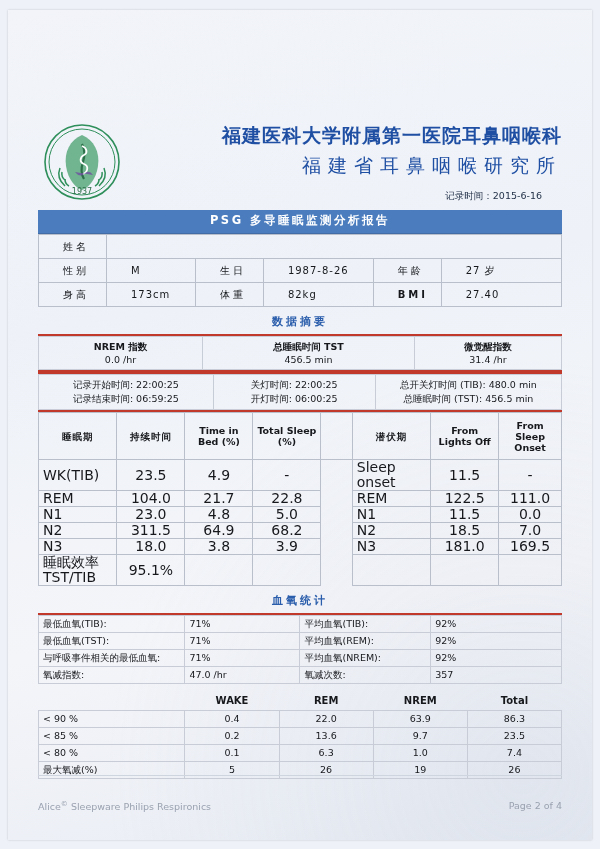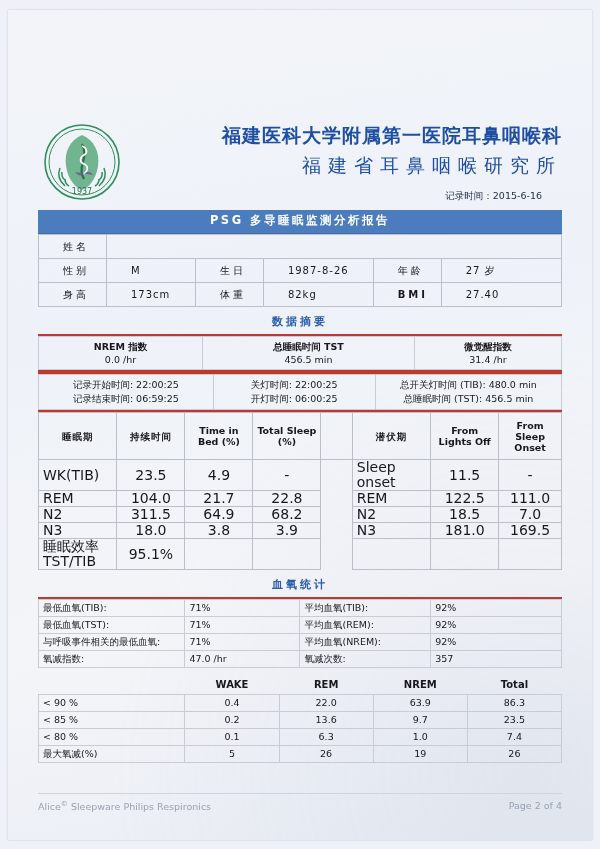--- a/index.html
+++ b/index.html
@@ -86,21 +86,21 @@
 
   
   #desat th{font-size:10px;font-weight:bold;text-align:center;height:20px;border:none;
             background:transparent;}
   #desat td{height:16px;font-size:9.5px;line-height:16px;text-align:center;border-color:#c7ccd6;}
   #desat td.l{text-align:left;}
   #desat thead th{border:none;}
 
   
   #footer{position:absolute;left:30px;right:30px;bottom:28px;
-    font-size:9.5px;color:#9aa2b0;border-top:1px solid #cfd5df;padding-top:6px;
+    font-size:9.5px;color:#9aa2b0;border-top:1px solid #cfd5df;padding-top:24px;
     display:flex;justify-content:space-between;
     font-family:"DejaVu Sans","Liberation Sans",sans-serif;}
   sup{font-size:7px;}
 </style>
 </head>
 <body>
 
 <div id="sheet">
   <div id="grain"></div>
 
@@ -230,20 +230,30 @@
         <td class="l">REM</td>
         <td class="c">104.0</td>
         <td class="c">21.7</td>
         <td class="c">22.8</td>
         <td class="gap"></td>
         <td class="l">REM</td>
         <td class="c">122.5</td>
         <td class="c">111.0</td>
       </tr>
       <tr>
+        <td class="l">N1</td>
+        <td class="c">23.0</td>
+        <td class="c">4.8</td>
+        <td class="c">5.0</td>
+        <td class="gap"></td>
+        <td class="l">N1</td>
+        <td class="c">11.5</td>
+        <td class="c">0.0</td>
+      </tr>
+      <tr>
         <td class="l">N2</td>
         <td class="c">311.5</td>
         <td class="c">64.9</td>
         <td class="c">68.2</td>
         <td class="gap"></td>
         <td class="l">N2</td>
         <td class="c">18.5</td>
         <td class="c">7.0</td>
       </tr>
       <tr>

